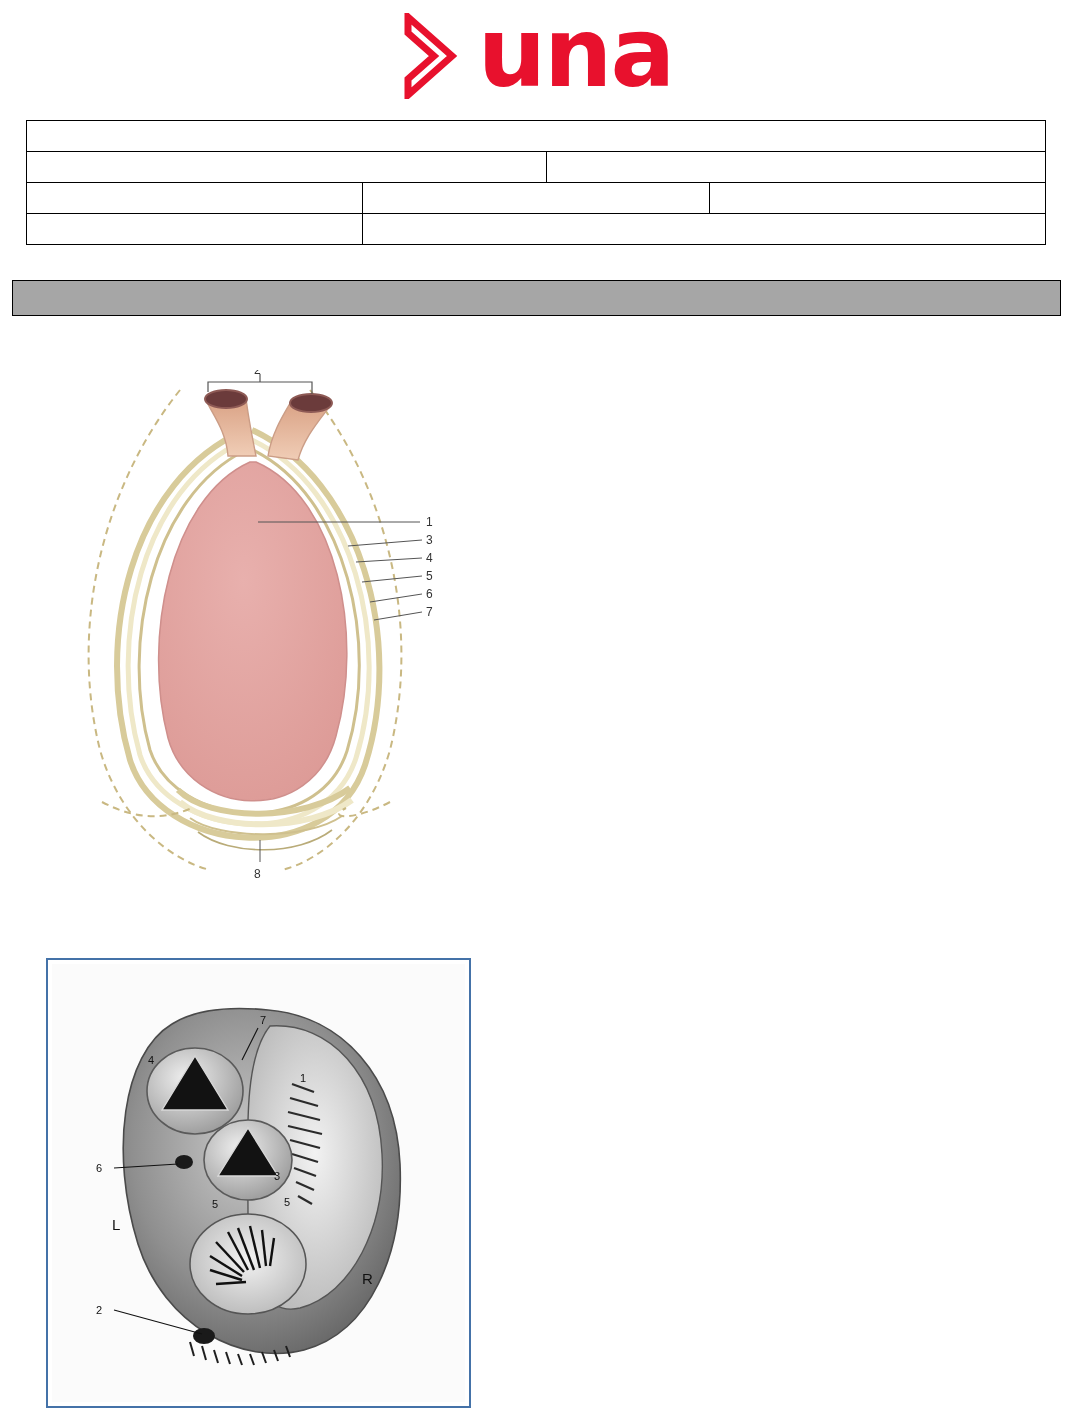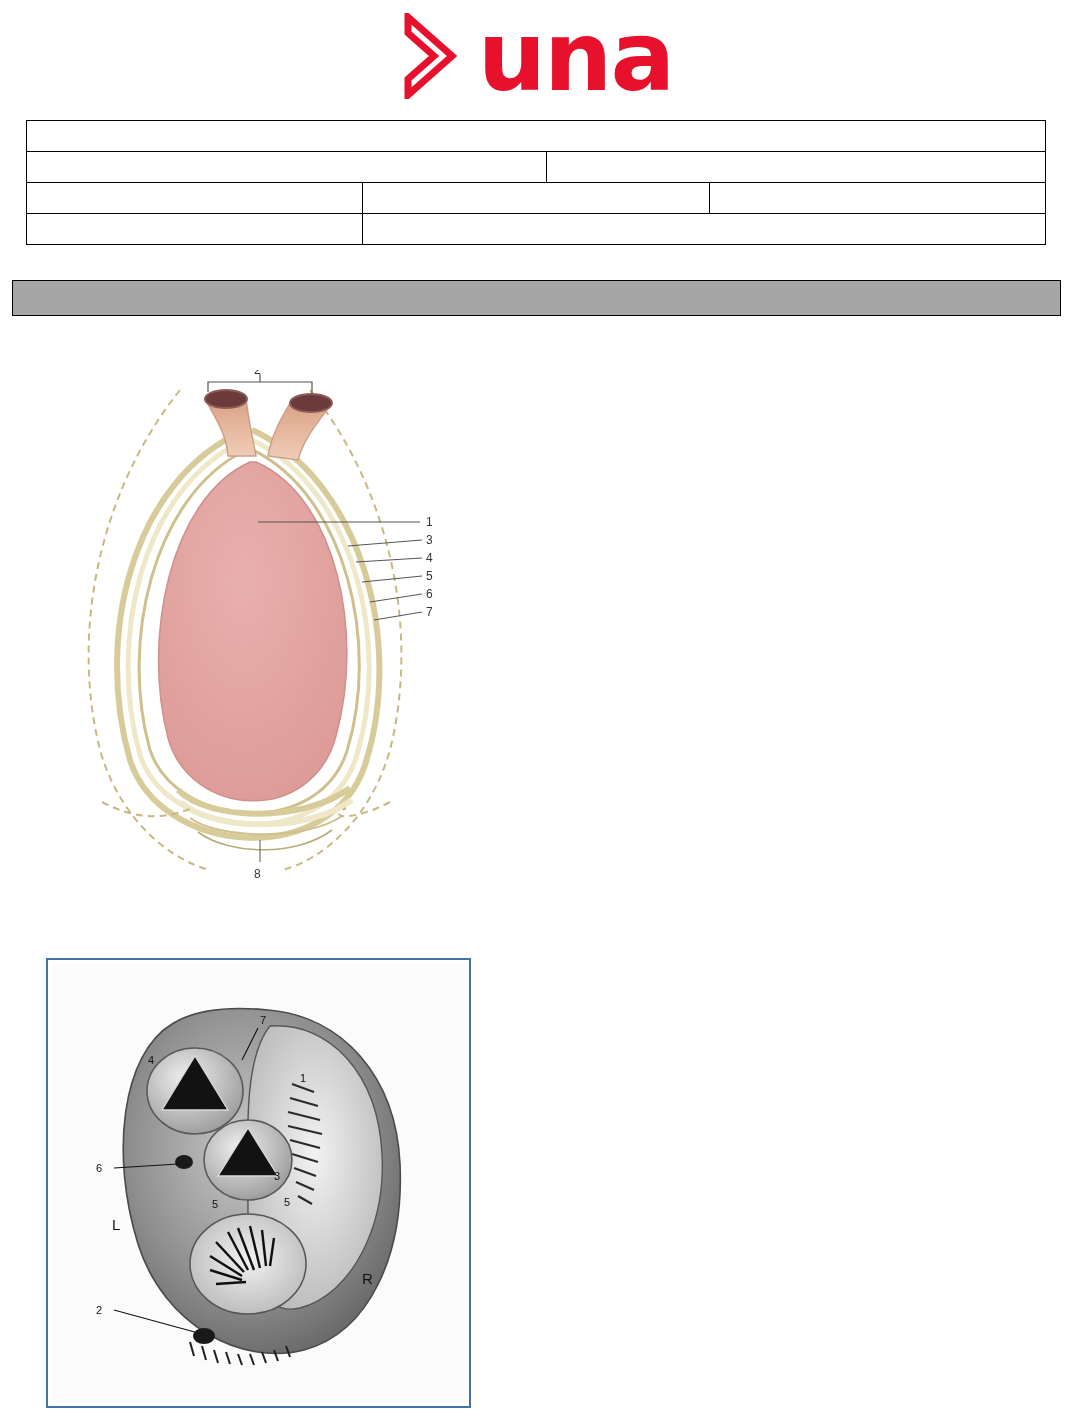--- a/index.html
+++ b/index.html
@@ -22,21 +22,21 @@
     top: 8px;
     left: 0;
     width: 1073px;
     height: 96px;
     display: flex;
     align-items: center;
     justify-content: center;
   }
   .logo {
     display: flex;
-    align-items: flex-end;
+    align-items: flex-start;
     gap: 6px;
   }
   .logo-mark {
     width: 72px;
     height: 86px;
   }
   .logo-text {
     font-family: "DejaVu Sans", sans-serif;
     font-size: 96px;
     font-weight: 700;

